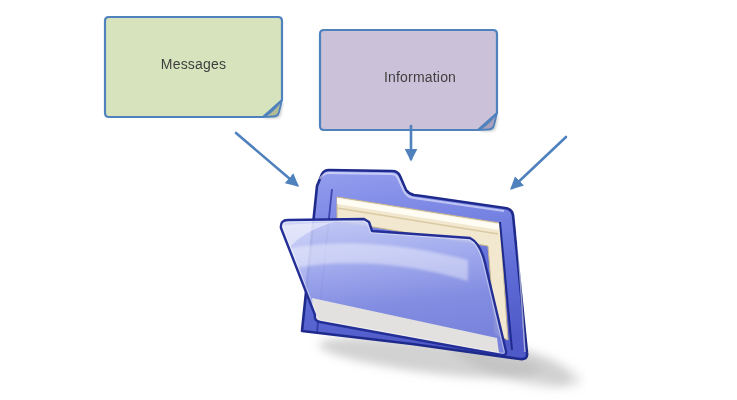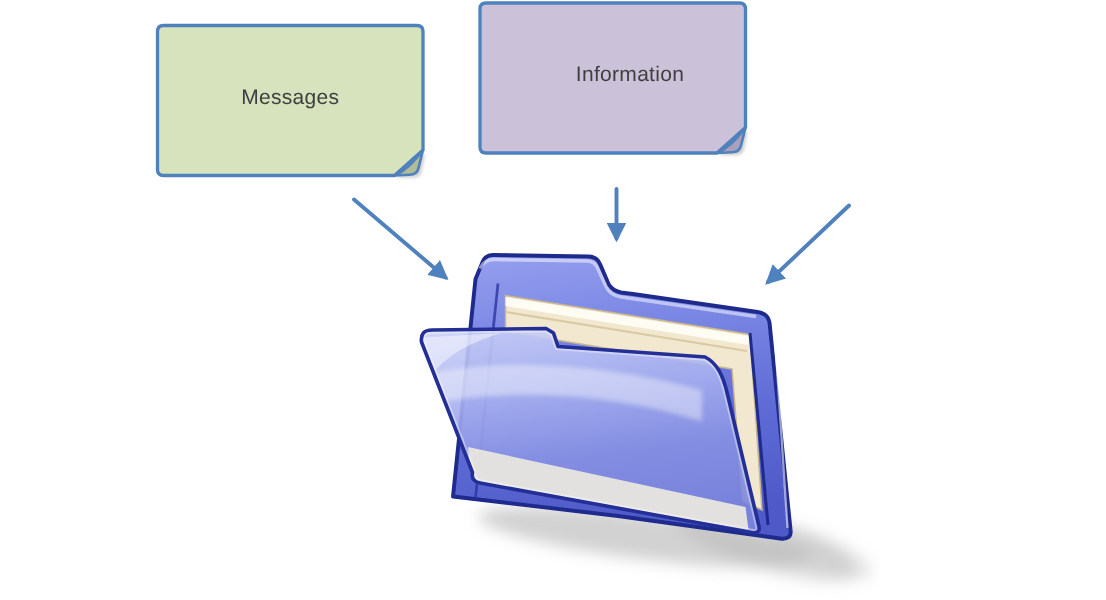--- a/index.html
+++ b/index.html
@@ -27,21 +27,21 @@
 
   <div class="note" style="left:103px;top:15px;">
     <svg width="181" height="104" viewBox="0 0 181 104">
       <path d="M 161,103.5 L 180.5,87 L 178,100 Q 177,103.5 172,103.5 Z" fill="#8a8a8a" opacity="0.4" filter="url(#softblur)"></path>
       <path class="note-body" d="M 6,2 L 175,2 Q 179,2 179,6 L 179,85 L 160,102 L 6,102 Q 2,102 2,98 L 2,6 Q 2,2 6,2 Z" fill="#d6e3bc"></path>
       <path class="note-flap" d="M 160,102 C 167,99 172,94 179,85 L 176,97 Q 175,101.5 170,101.5 Z" fill="#b2bd98"></path>
     </svg>
     <div class="note-label">Messages</div>
   </div>
 
-  <div class="note" style="left:318px;top:0;padding-left:23px;">
+  <div class="note" style="left:318px;top:28px;padding-left:23px;">
     <svg width="181" height="104" viewBox="0 0 181 104">
       <path d="M 161,103.5 L 180.5,87 L 178,100 Q 177,103.5 172,103.5 Z" fill="#8a8a8a" opacity="0.4" filter="url(#softblur)"></path>
       <path class="note-body" d="M 6,2 L 175,2 Q 179,2 179,6 L 179,85 L 160,102 L 6,102 Q 2,102 2,98 L 2,6 Q 2,2 6,2 Z" fill="#cbc1d8"></path>
       <path class="note-flap" d="M 160,102 C 167,99 172,94 179,85 L 176,97 Q 175,101.5 170,101.5 Z" fill="#aaa0bd"></path>
     </svg>
     <div class="note-label">Information</div>
   </div>
 
 
   <svg class="arrows" width="737" height="400" viewBox="0 0 737 400">

